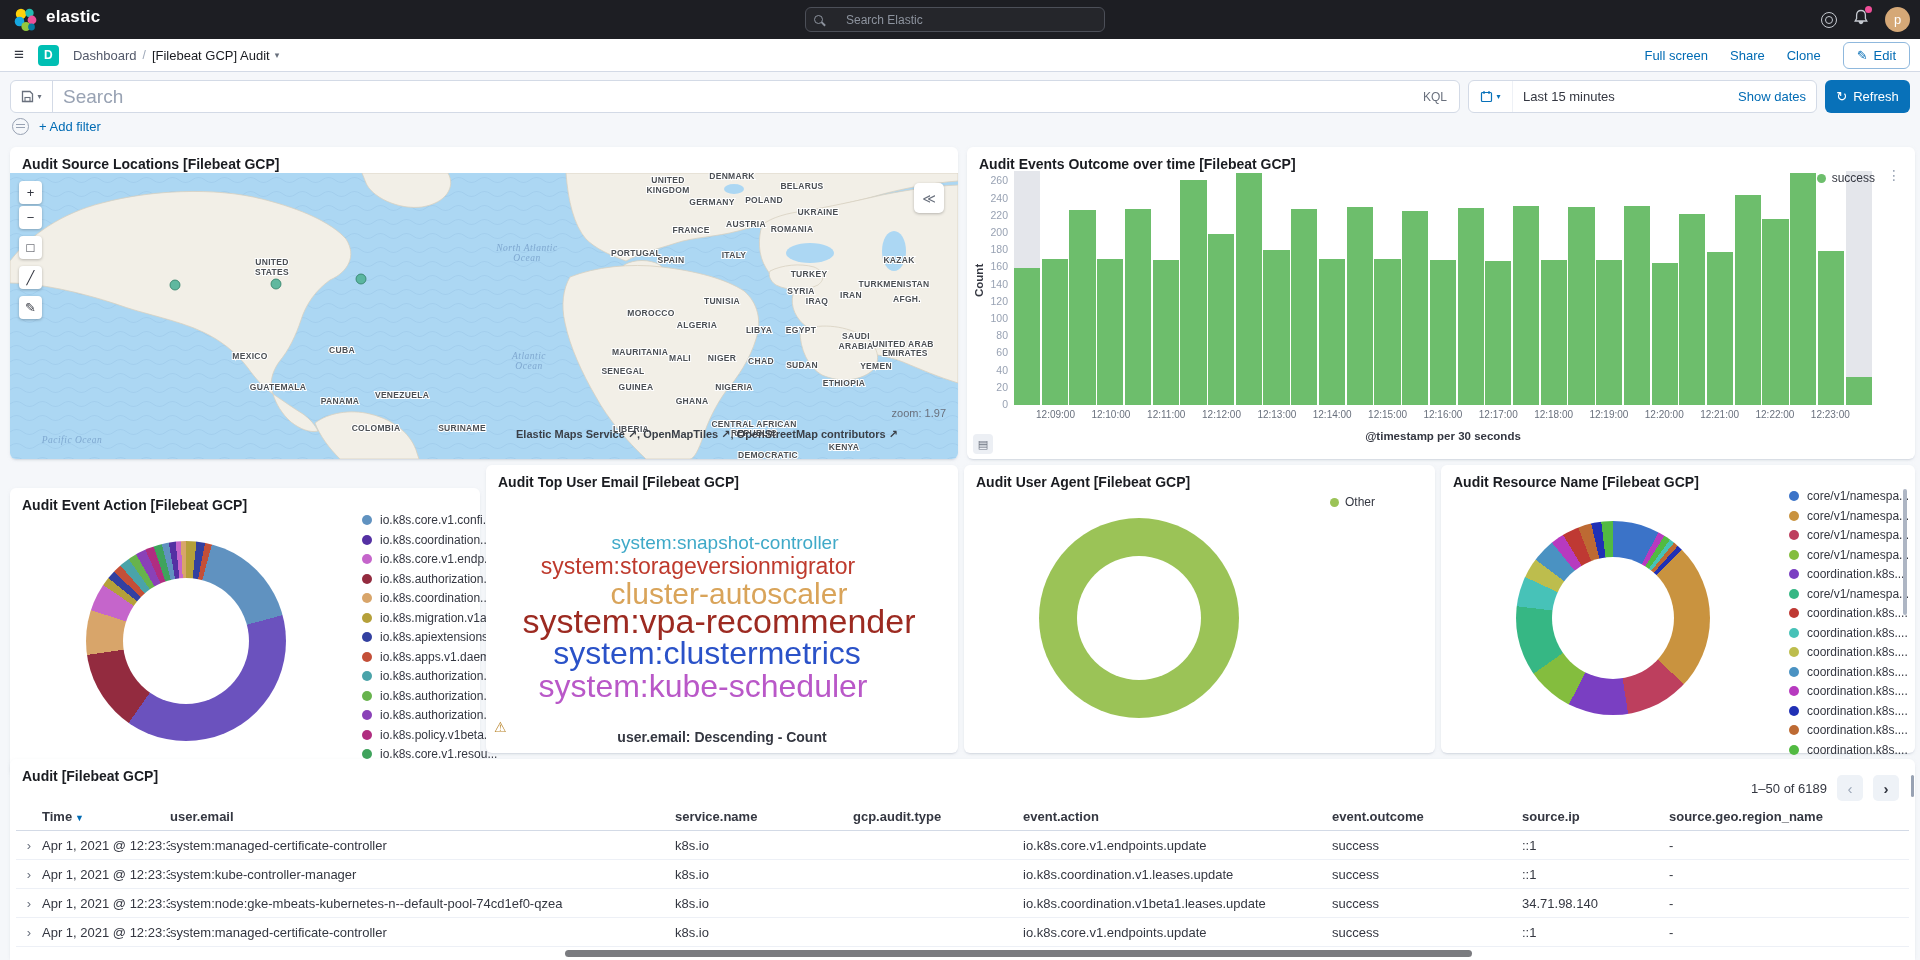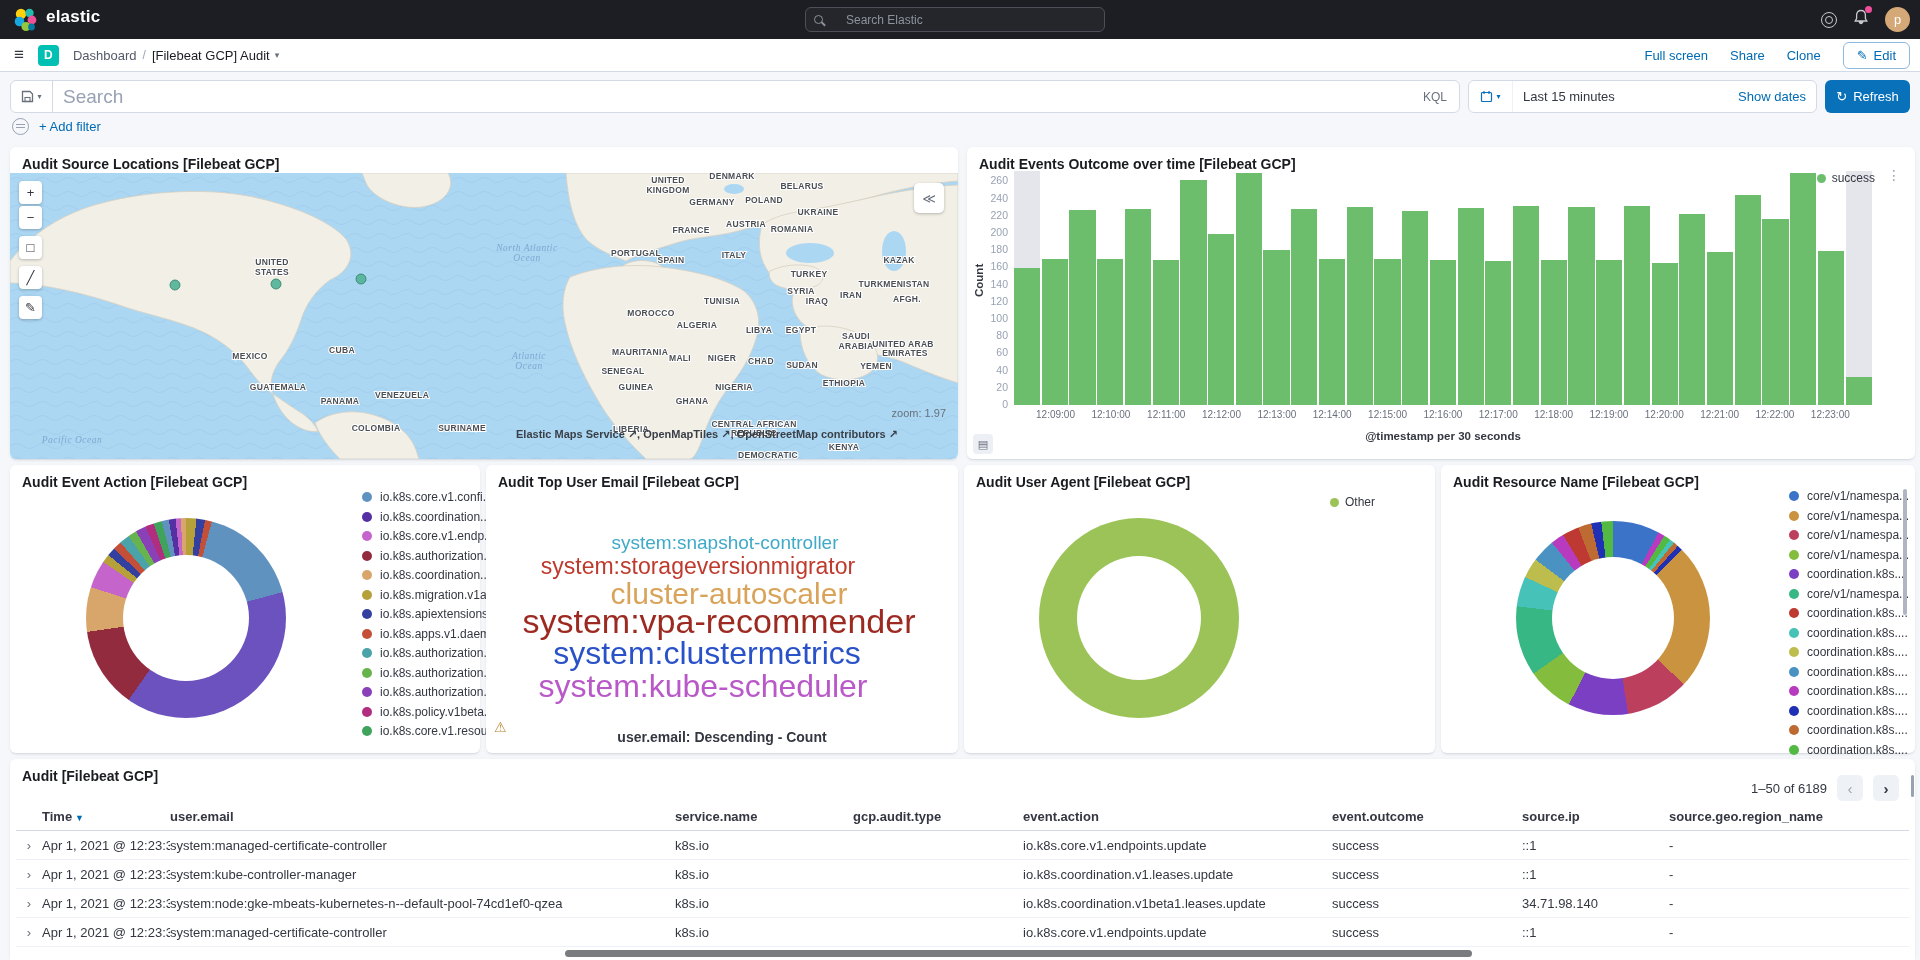--- a/index.html
+++ b/index.html
@@ -80,21 +80,21 @@
   .legend-txt { font-size:12px; color:#343741; }
   .kebab { position:absolute; right:14px; top:20px; color:#98A2B3; font-size:14px; cursor:pointer; }
   .legendtoggle { position:absolute; left:6px; bottom:5px; width:20px; height:20px; border-radius:4px; background:#eceff4; color:#69707D; font-size:11px; display:flex; align-items:center; justify-content:center; cursor:pointer; }
 
   
   .donut { position:absolute; border-radius:50%; }
   .hole { position:absolute; background:#fff; border-radius:50%; }
   .vlegend { position:absolute; display:flex; flex-direction:column; gap:5.5px; }
   .vlegend-item { display:flex; align-items:center; gap:8px; cursor:pointer; }
   .vlegend-item span { font-size:12px; color:#343741; white-space:nowrap; }
-  #p3 { left:10px; top:465px; width:470px; height:288px; }
+  #p3 { left:10px; top:488px; width:470px; height:288px; }
   #p4 { left:486px; top:465px; width:472px; height:288px; }
   #p5 { left:964px; top:465px; width:471px; height:288px; }
   #p6 { left:1441px; top:465px; width:474px; height:288px; }
   .scrollthumb { position:absolute; width:4px; border-radius:2px; background:#AEB6C4; }
 
   
   .word { position:absolute; transform:translate(-50%,-50%); white-space:nowrap; font-weight:400; }
   .tc-caption { position:absolute; left:0; bottom:8px; width:100%; text-align:center; font-size:14px; font-weight:700; color:#343741; }
   .warn { position:absolute; left:8px; bottom:18px; color:#B9852C; font-size:14px; }
 

